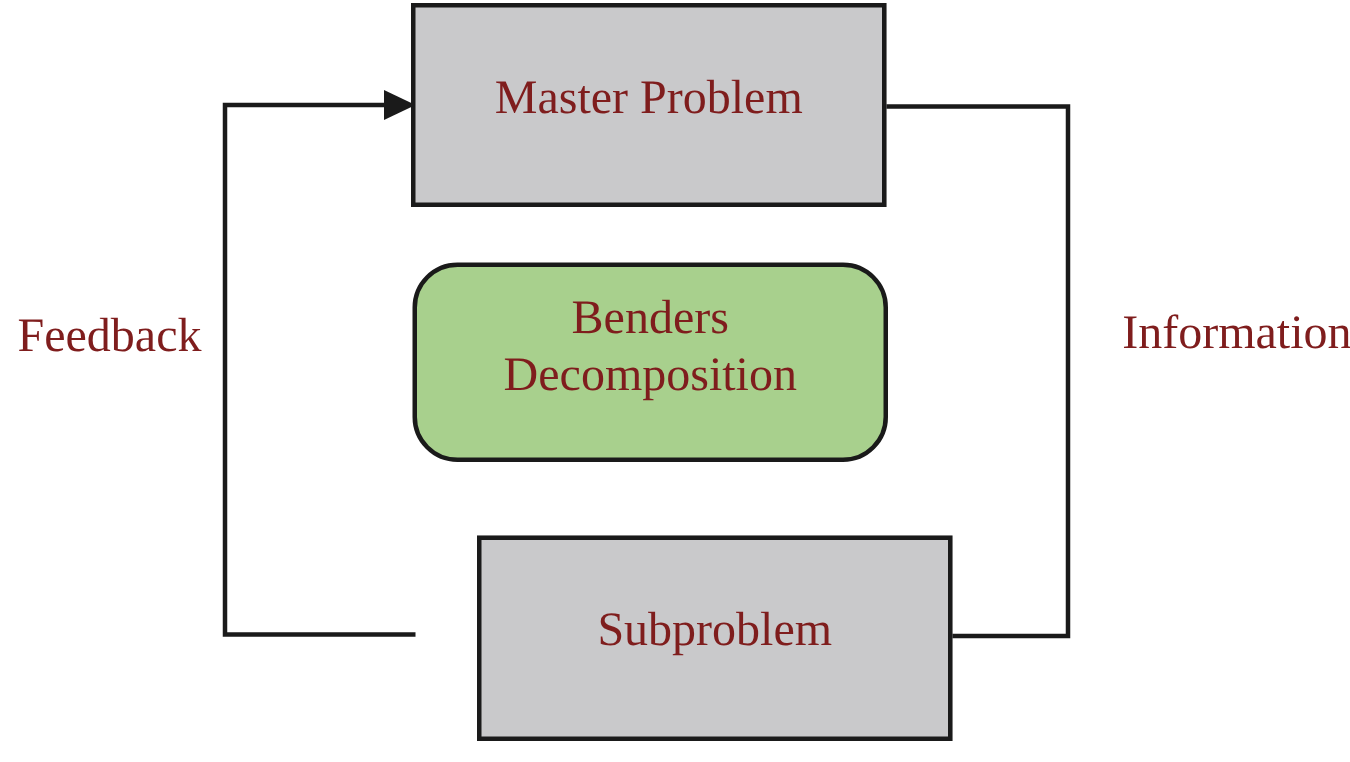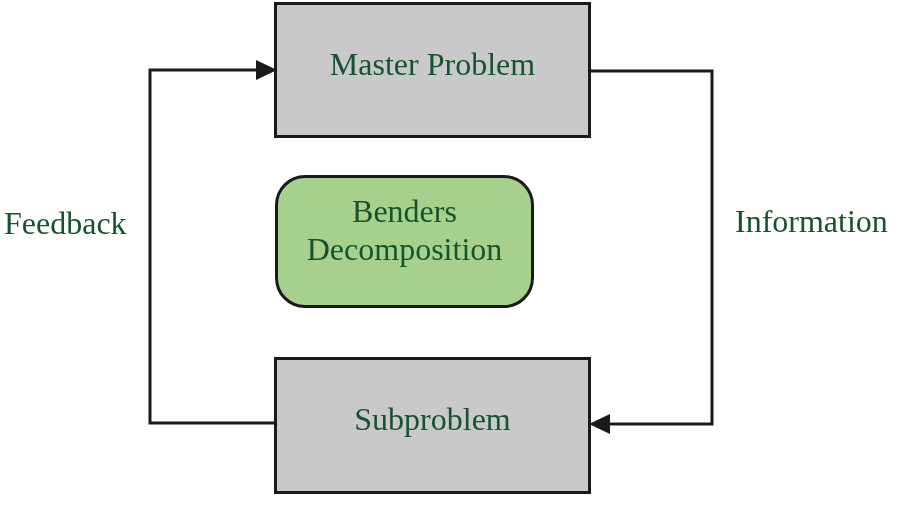--- a/index.html
+++ b/index.html
@@ -2,21 +2,21 @@
 <html><head>
 <meta charset="utf-8">
 <style>
   html, body { margin: 0; padding: 0; background: #ffffff; }
   .canvas {
     position: relative;
     width: 900px;
     height: 508px;
     background: #ffffff;
     font-family: "Liberation Serif", "DejaVu Serif", serif;
-    color: #14532d;
+    color: #7f1d1d;
     overflow: hidden;
     border-radius: 19px;
   }
   .connector-layer { position: absolute; left: 0; top: 0; width: 900px; height: 508px; }
   .conn { fill: none; stroke: #1a1a1a; stroke-width: 3; }
   .arrowhead { fill: #1a1a1a; stroke: none; }
 
   .node {
     position: absolute;
     box-sizing: border-box;
@@ -24,33 +24,33 @@
     display: flex;
     flex-direction: column;
     align-items: center;
     justify-content: center;
     text-align: center;
     font-size: 32px;
     line-height: 38px;
     background: #c9c9cb;
   }
   .node-master     { left: 274px; top: 2px;   width: 317px; height: 136px; padding-bottom: 12px; }
-  .node-benders    { left: 275px; top: 175px; width: 259px; height: 133px; border-radius: 30px; padding-bottom: 24px; }
+  .node-benders    { left: 275px; top: 175px; width: 317px; height: 133px; border-radius: 30px; padding-bottom: 24px; }
   .node-subproblem { left: 274px; top: 357px; width: 317px; height: 137px; padding-bottom: 14px; }
 
   .edge-label {
     position: absolute;
     display: flex;
-    flex-direction: row;
+    flex-direction: column;
     text-align: center;
     font-size: 32px;
     line-height: 38px;
   }
   .feedback-label    { left: 4px;   top: 204px; width: 138px; }
-  .information-label { left: 735px; top: 202px; width: 166px; }
+  .information-label { left: 735px; top: 202px; width: 166px; text-align: right; }
 </style>
 </head>
 <body>
 
 <div class="canvas">
 
   <svg class="connector-layer" width="900" height="508" viewBox="0 0 900 508" aria-hidden="true">
     <path class="conn" d="M277 423 H150 V70 H258" stroke="#1a1a1a"></path>
     <polygon class="arrowhead" points="277,70 256,60 256,80" fill="#1a1a1a"></polygon>
     <path class="conn" d="M590 71 H712 V424 H608" stroke="#1a1a1a"></path>
@@ -59,21 +59,21 @@
 
   <div class="node node-master" style="background-color: rgb(201, 201, 203);">
     <span class="node-label">Master Problem</span>
   </div>
 
   <div class="node node-benders" style="background-color: rgb(168, 208, 141);">
     <span class="node-label">Benders</span>
     <span class="node-label">Decomposition</span>
   </div>
 
-  <div class="node node-subproblem" style="background-color: rgb(201, 201, 203);">
+  <div class="node node-subproblem" style="background-color: rgb(201, 201, 203); margin-left: 44px;">
     <span class="node-label">Subproblem</span>
   </div>
 
   <div class="edge-label feedback-label">
     <span>Feedback</span>
   </div>
 
   <div class="edge-label information-label">
     <span>Information</span>
   </div>

